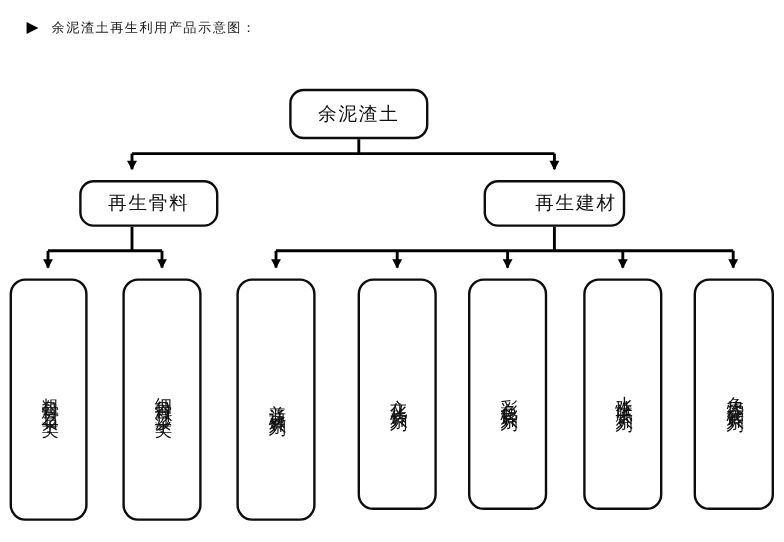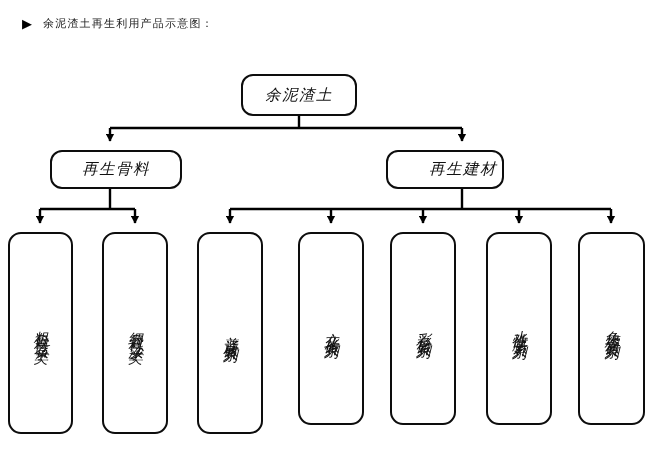--- a/index.html
+++ b/index.html
@@ -72,21 +72,20 @@
   }
   .node.level-0,
   .node.level-1 {
     border-radius: 12px;
   }
   .node-label {
     font-size: 15.5px;
     letter-spacing: 1.5px;
     white-space: nowrap;
     color: #111;
-    font-style: italic;
   }
   .node.level-2 {
     border-radius: 13px;
   }
   .node.level-2 .node-label {
     writing-mode: vertical-rl;
     text-orientation: upright;
     font-size: 14.5px;
     letter-spacing: 3.2px;
     line-height: 1;
@@ -129,24 +128,24 @@
     <path d="M331,209 L331,223" stroke="#000" stroke-width="2.4" fill="none" marker-end="url(#arrowDown)"></path>
     <path d="M423,209 L423,223" stroke="#000" stroke-width="2.4" fill="none" marker-end="url(#arrowDown)"></path>
     <path d="M519,209 L519,223" stroke="#000" stroke-width="2.4" fill="none" marker-end="url(#arrowDown)"></path>
     <path d="M611,209 L611,223" stroke="#000" stroke-width="2.4" fill="none" marker-end="url(#arrowDown)"></path>
   </svg>
 
   <div class="node level-0" id="node-root" style="left: 241px; top: 74px; width: 116px; height: 42px;">
     <span class="node-label">余泥渣土</span>
   </div>
 
-  <div class="node level-1" id="node-branch-0" style="left: 50px; top: 150px; width: 132px; height: 39px;">
+  <div class="node level-1" id="node-branch-0" style="left: 66px; top: 150px; width: 116px; height: 39px;">
     <span class="node-label">再生骨料</span>
   </div>
-  <div class="node level-1" id="node-branch-1" style="left: 386px; top: 150px; width: 118px; height: 39px; padding-left: 36px;">
+  <div class="node level-1" id="node-branch-1" style="left: 403px; top: 150px; width: 118px; height: 39px; padding-left: 36px;">
     <span class="node-label">再生建材</span>
   </div>
 
   <div class="node level-2" id="node-leaf-0" style="left: 8px; top: 232px; width: 65px; height: 202px;">
     <span class="node-label">粗骨料（石子类）</span>
   </div>
   <div class="node level-2" id="node-leaf-1" style="left: 102px; top: 232px; width: 66px; height: 202px;">
     <span class="node-label">细骨料（沙子类）</span>
   </div>
   <div class="node level-2" id="node-leaf-2" style="left: 197px; top: 232px; width: 66px; height: 202px;">

